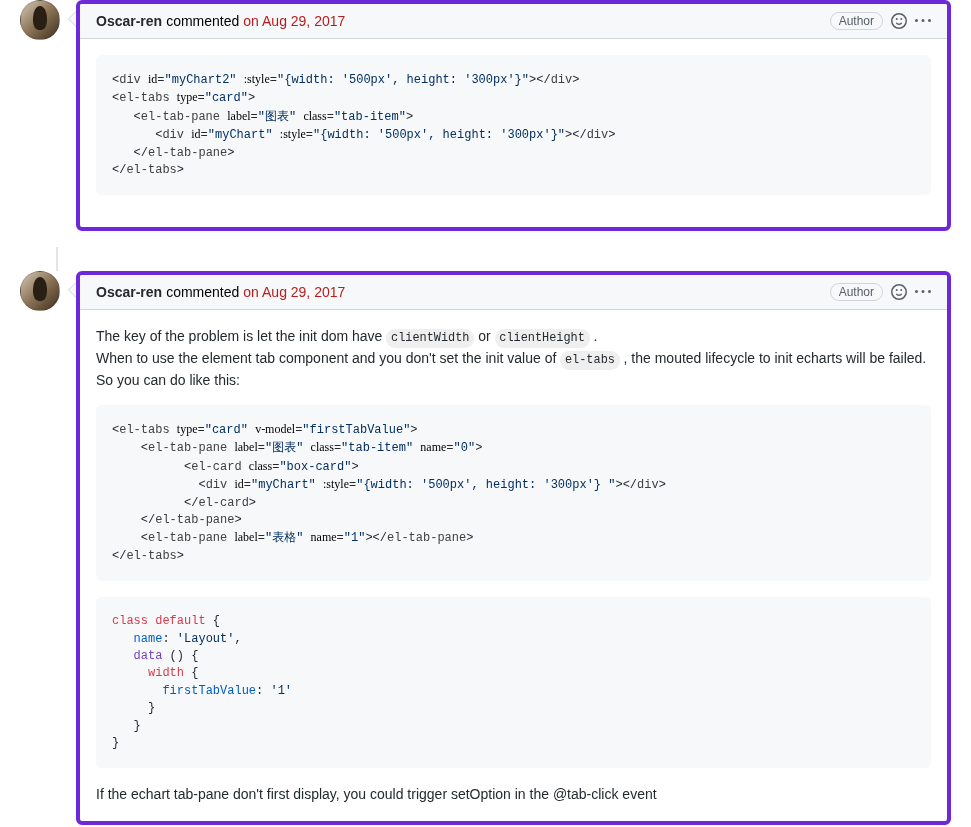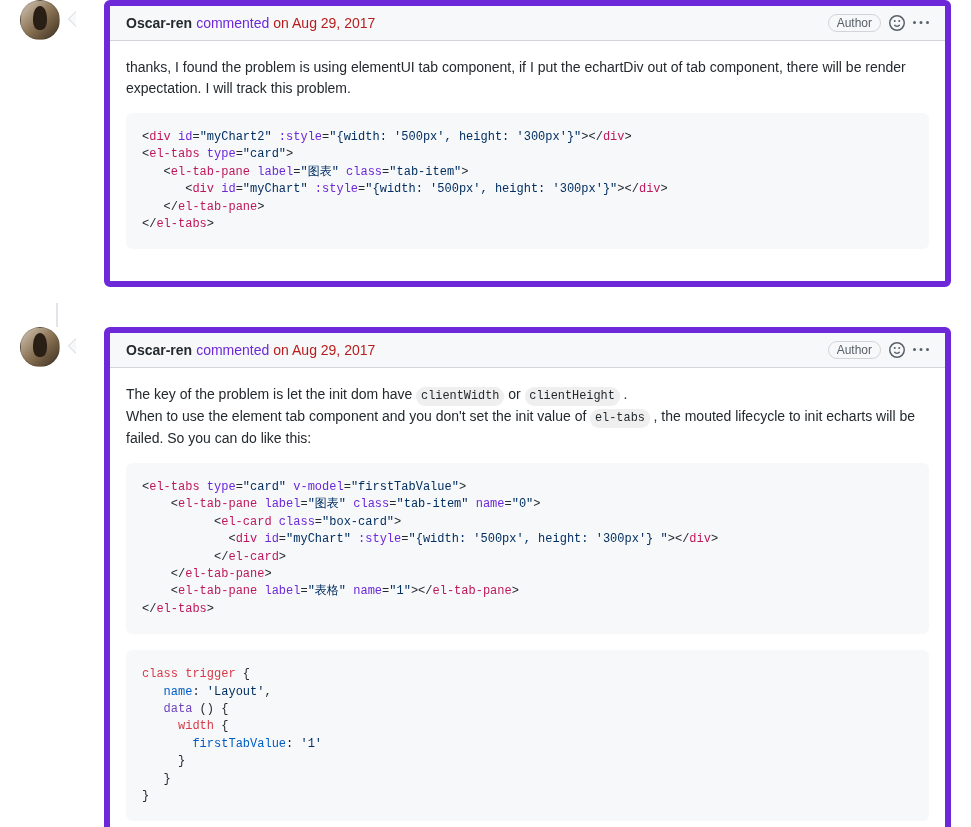--- a/index.html
+++ b/index.html
@@ -55,44 +55,43 @@
       position: absolute;
       top: -7px;
       left: 1px;
       width: 0;
       height: 0;
       border-top: 7px solid transparent;
       border-bottom: 7px solid transparent;
       border-right: 7px solid #f6f8fa;
     }
     .comment-box {
-      border: 6px solid #6d28d9;
+      border: 4px solid #6d28d9;
       border-radius: 6px;
       overflow: hidden;
-      margin-left: 28px;
     }
     .comment-header {
       background: #f6f8fa;
       border-bottom: 1px solid #d1d5da;
       padding: 8px 16px;
       display: flex;
       align-items: center;
       justify-content: space-between;
     }
     .comment-header-left {
       display: flex;
       align-items: baseline;
       gap: 4px;
     }
     .author-name {
       font-weight: 600;
       color: #24292e;
     }
     .comment-action {
-      color: #6d28d9;
+      color: #000000;
     }
     .comment-time {
       color: #b91c1c;
     }
     .comment-header-right {
       display: flex;
       align-items: center;
       gap: 8px;
     }
     .author-badge {
@@ -138,22 +137,22 @@
       overflow-x: auto;
       margin-bottom: 16px;
       font-family: SFMono-Regular, Consolas, "Liberation Mono", Menlo, monospace;
       font-size: 12px;
       line-height: 1.45;
     }
     .code-block pre {
       font-family: inherit;
       white-space: pre;
     }
-    .pl-ent { color: #be185d; }
-    .pl-e { color: #6d28d9; }
+    .pl-ent { color: #404040; }
+    .pl-e { color: #000000; font-family: Liberation Serif, serif; }
     .pl-s { color: #032f62; }
     .pl-k { color: #d73a49; }
     .pl-c1 { color: #005cc5; }
     .pl-en { color: #6f42c1; }
     
     .timeline-spacer {
       height: 24px;
       margin-left: 36px;
       border-left: 2px solid #e1e4e8;
     }
@@ -180,21 +179,20 @@
               </svg>
           </span>
           <span class="icon-btn">
             <svg viewBox="0 0 16 16" width="16" height="16">
                 <path d="M8 9a1.5 1.5 0 1 0 0-3 1.5 1.5 0 0 0 0 3zM1.5 9a1.5 1.5 0 1 0 0-3 1.5 1.5 0 0 0 0 3zm13 0a1.5 1.5 0 1 0 0-3 1.5 1.5 0 0 0 0 3z"></path>
               </svg>
           </span>
         </div>
       </div>
       <div class="comment-body">
-        <p>thanks, I found the problem is using elementUI tab component, if I put the echartDiv out of tab component, there will be render expectation. I will track this problem.</p>
         <div class="code-block">
 <pre>&lt;<span class="pl-ent">div</span> <span class="pl-e">id</span>=<span class="pl-s">"myChart2"</span> <span class="pl-e">:style</span>=<span class="pl-s">"{width: '500px', height: '300px'}"</span>&gt;&lt;/<span class="pl-ent">div</span>&gt;
 &lt;<span class="pl-ent">el-tabs</span> <span class="pl-e">type</span>=<span class="pl-s">"card"</span>&gt;
    &lt;<span class="pl-ent">el-tab-pane</span> <span class="pl-e">label</span>=<span class="pl-s">"图表"</span> <span class="pl-e">class</span>=<span class="pl-s">"tab-item"</span>&gt;
       &lt;<span class="pl-ent">div</span> <span class="pl-e">id</span>=<span class="pl-s">"myChart"</span> <span class="pl-e">:style</span>=<span class="pl-s">"{width: '500px', height: '300px'}"</span>&gt;&lt;/<span class="pl-ent">div</span>&gt;
    &lt;/<span class="pl-ent">el-tab-pane</span>&gt;
 &lt;/<span class="pl-ent">el-tabs</span>&gt;</pre>
         </div>
       </div>
     </div>
@@ -236,21 +234,21 @@
     &lt;<span class="pl-ent">el-tab-pane</span> <span class="pl-e">label</span>=<span class="pl-s">"图表"</span> <span class="pl-e">class</span>=<span class="pl-s">"tab-item"</span> <span class="pl-e">name</span>=<span class="pl-s">"0"</span>&gt;
           &lt;<span class="pl-ent">el-card</span> <span class="pl-e">class</span>=<span class="pl-s">"box-card"</span>&gt;
             &lt;<span class="pl-ent">div</span> <span class="pl-e">id</span>=<span class="pl-s">"myChart"</span> <span class="pl-e">:style</span>=<span class="pl-s">"{width: '500px', height: '300px'} "</span>&gt;&lt;/<span class="pl-ent">div</span>&gt;
           &lt;/<span class="pl-ent">el-card</span>&gt;
     &lt;/<span class="pl-ent">el-tab-pane</span>&gt;
     &lt;<span class="pl-ent">el-tab-pane</span> <span class="pl-e">label</span>=<span class="pl-s">"表格"</span> <span class="pl-e">name</span>=<span class="pl-s">"1"</span>&gt;&lt;/<span class="pl-ent">el-tab-pane</span>&gt;
 &lt;/<span class="pl-ent">el-tabs</span>&gt;</pre>
         </div>
 
         <div class="code-block">
-<pre><span class="pl-k">class</span> <span class="pl-k">trigger</span> {
+<pre><span class="pl-k">class</span> <span class="pl-k">default</span> {
    <span class="pl-c1">name</span>: <span class="pl-s">'Layout'</span>,
    <span class="pl-en">data</span> () {
      <span class="pl-k">width</span> {
        <span class="pl-c1">firstTabValue</span>: <span class="pl-s">'1'</span>
      }
    }
 }</pre>
         </div>
 
         <p>If the echart tab-pane don't first display, you could trigger setOption in the @tab-click event</p>

